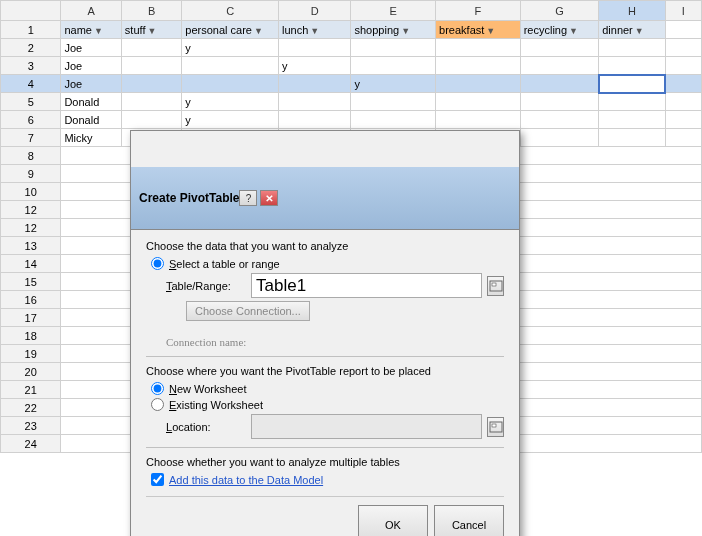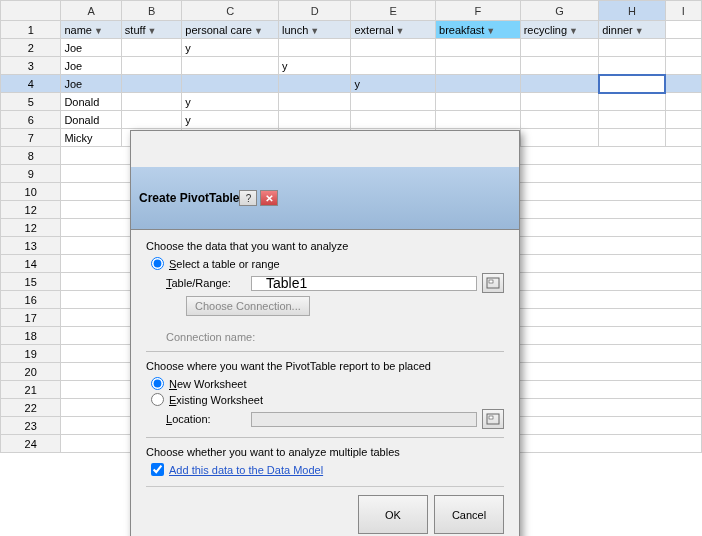--- a/index.html
+++ b/index.html
@@ -98,25 +98,25 @@
     .radio-row input[type="radio"] { margin: 0; }
     .radio-row label { font-size: 11px; }
 
     .form-row {
       display: flex; align-items: center; gap: 5px;
       margin: 3px 0 3px 20px;
     }
     .form-row label { min-width: 80px; font-size: 11px; }
     .form-row input[type="text"] {
       flex: 1;
-      height: 15px;
+      height: 25px;
       border: 1px solid #aaa;
       background: #fff;
-      font-size: 14px;
-      padding: 0 14px;
+      font-size: 17px;
+      padding: 0 4px;
     }
     .form-row input[type="text"]:disabled {
       background: #e8e8e8;
       color: #888;
     }
     .range-btn {
       width: 22px; height: 20px;
       border: 1px solid #888;
       background: linear-gradient(to bottom, #f5f5f5, #ddd);
       cursor: pointer;
@@ -137,20 +137,21 @@
       background: linear-gradient(to bottom, #f5f5f5, #ddd);
       padding: 0 8px;
       font-size: 11px;
       cursor: pointer;
       color: #888;
     }
     .connection-name-label {
       margin-left: 20px;
       color: #888;
       font-size: 11px;
+      font-family: Liberation Serif, serif;
     }
 
     .checkbox-row {
       display: flex; align-items: flex-end; gap: 5px;
       margin: 5px 0 5px 5px;
     }
     .checkbox-row input[type="checkbox"] { margin: 0; }
     .checkbox-row label { font-size: 11px; text-decoration: underline; color: #2255cc; cursor: pointer; }
 
     .dialog-footer {
@@ -200,22 +201,22 @@
       </tr>
     </thead>
     <tbody>
 
       <tr>
         <td class="row-num">1</td>
         <td style="background:#dce6f1;"><span>name</span><span class="filter-btn">▼</span></td>
         <td style="background:#dce6f1;"><span>stuff</span><span class="filter-btn">▼</span></td>
         <td style="background:#dce6f1;"><span>personal care</span><span class="filter-btn">▼</span></td>
         <td style="background:#dce6f1;"><span>lunch</span><span class="filter-btn">▼</span></td>
-        <td style="background:#dce6f1;"><span>external</span><span class="filter-btn">▼</span></td>
-        <td style="background:#7dd3fc;"><span>breakfast</span><span class="filter-btn">▼</span></td>
+        <td style="background:#dce6f1;"><span>shopping</span><span class="filter-btn">▼</span></td>
+        <td style="background:#fdba74;"><span>breakfast</span><span class="filter-btn">▼</span></td>
         <td style="background:#dce6f1;"><span>recycling</span><span class="filter-btn">▼</span></td>
         <td style="background:#dce6f1;"><span>dinner</span><span class="filter-btn">▼</span></td>
         <td></td>
       </tr>
 
       <tr>
         <td class="row-num">2</td>
         <td>Joe</td>
         <td></td>
         <td>y</td>

